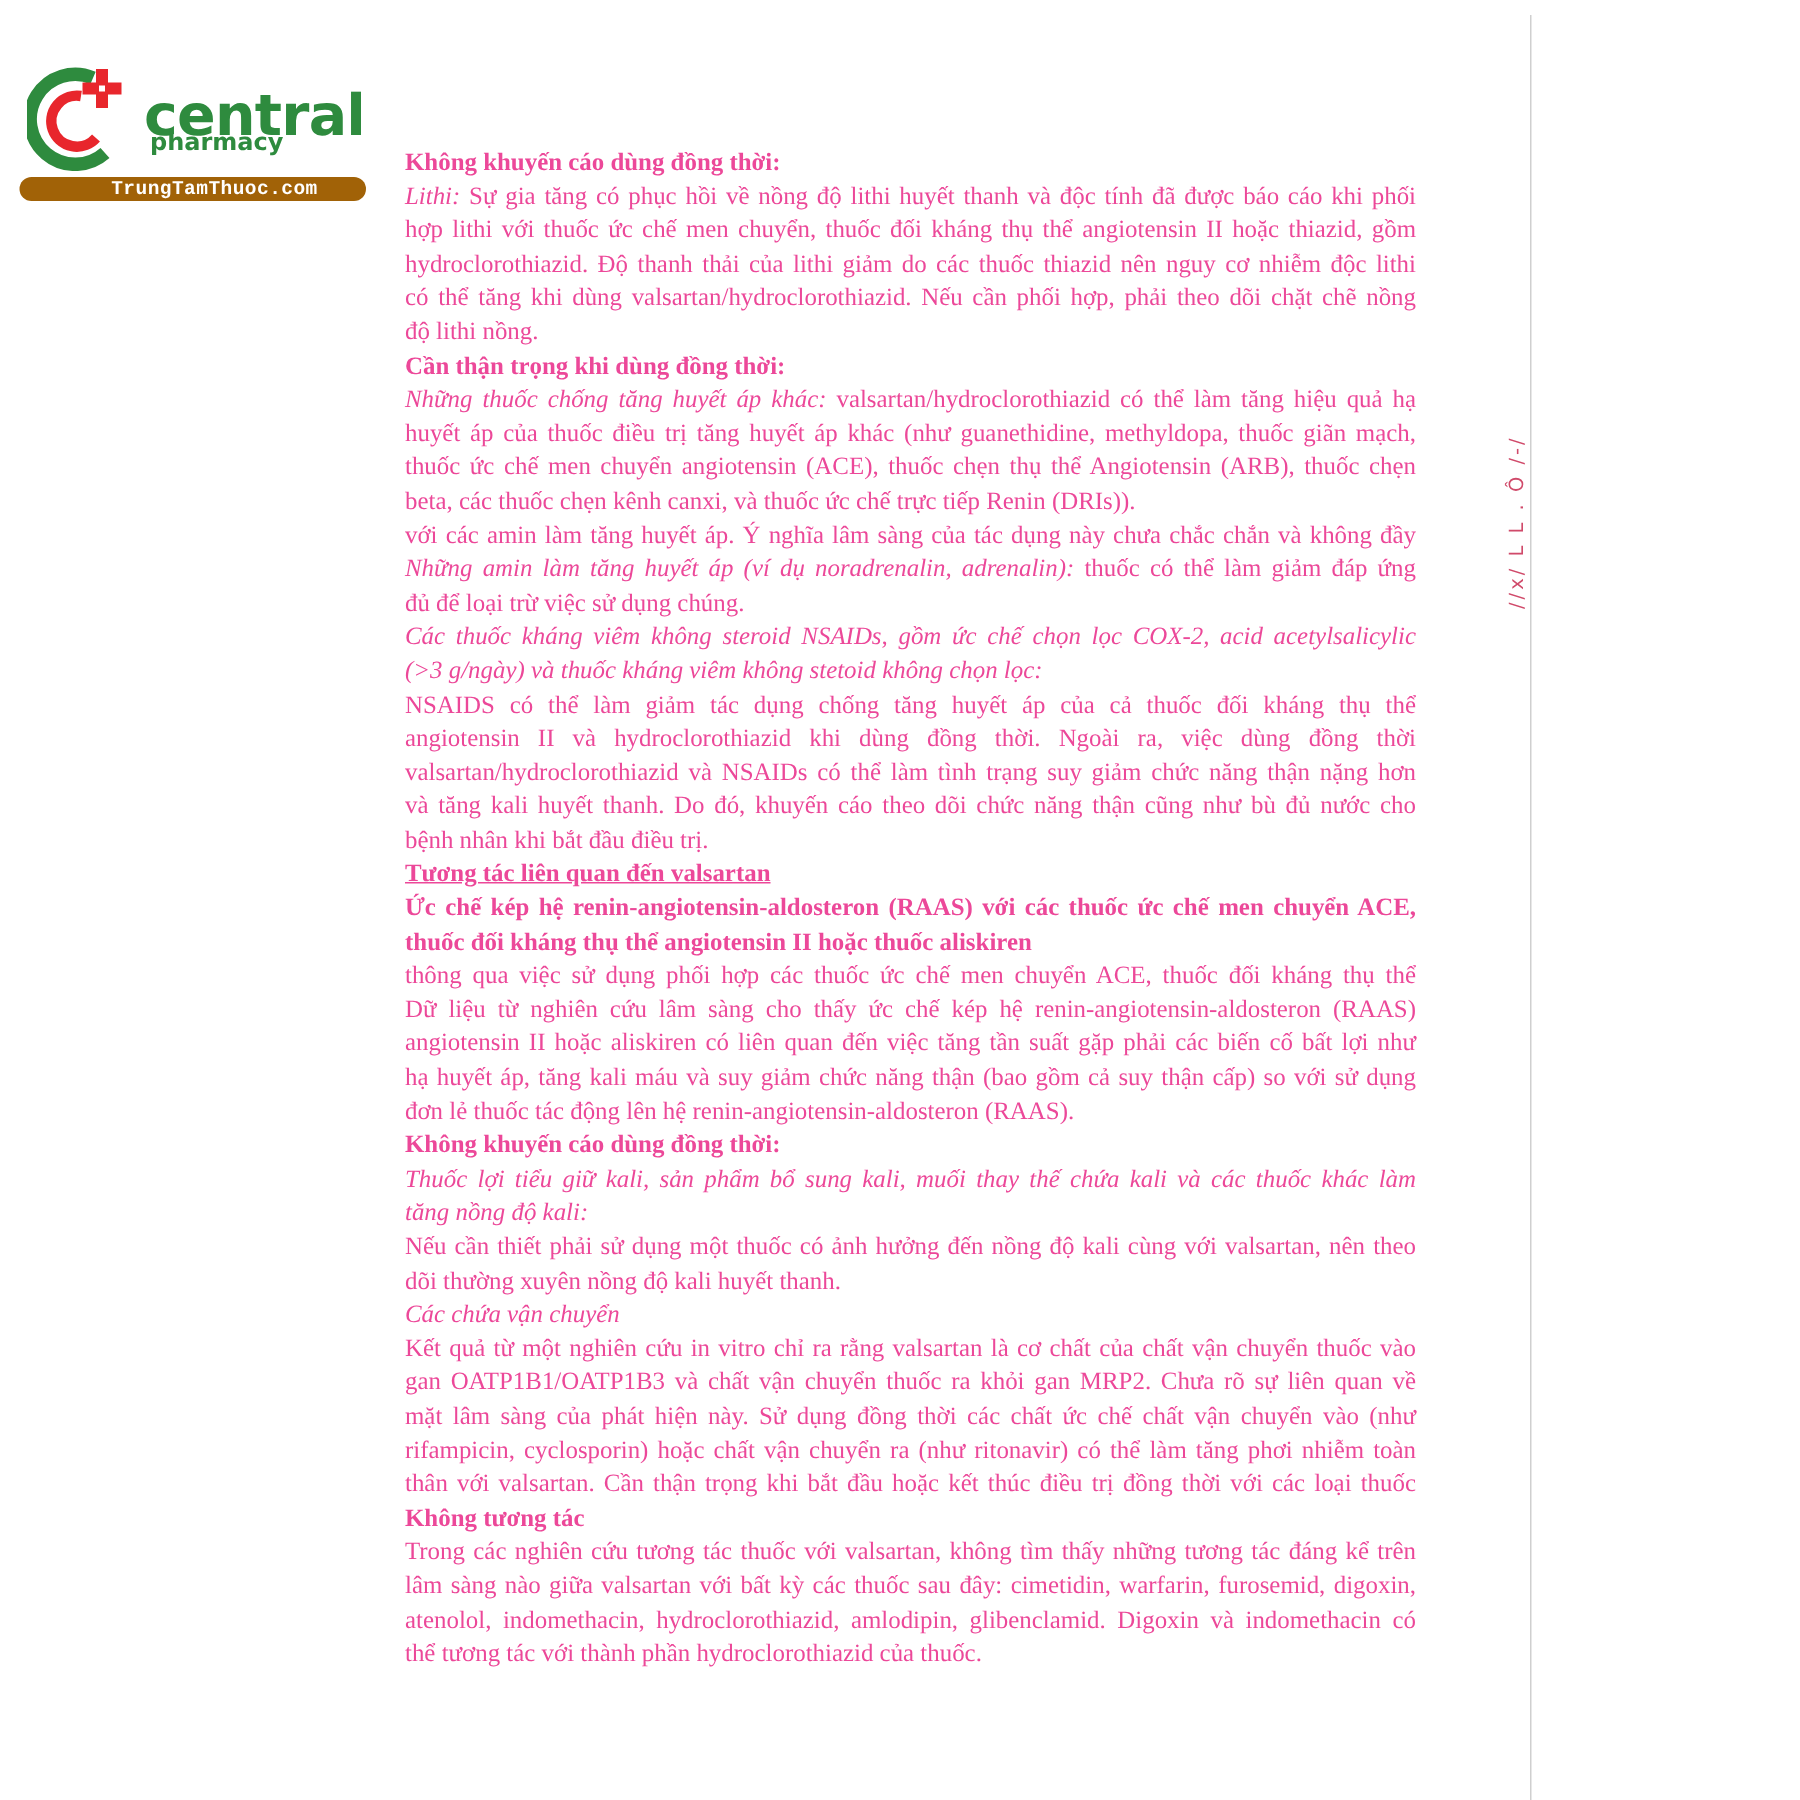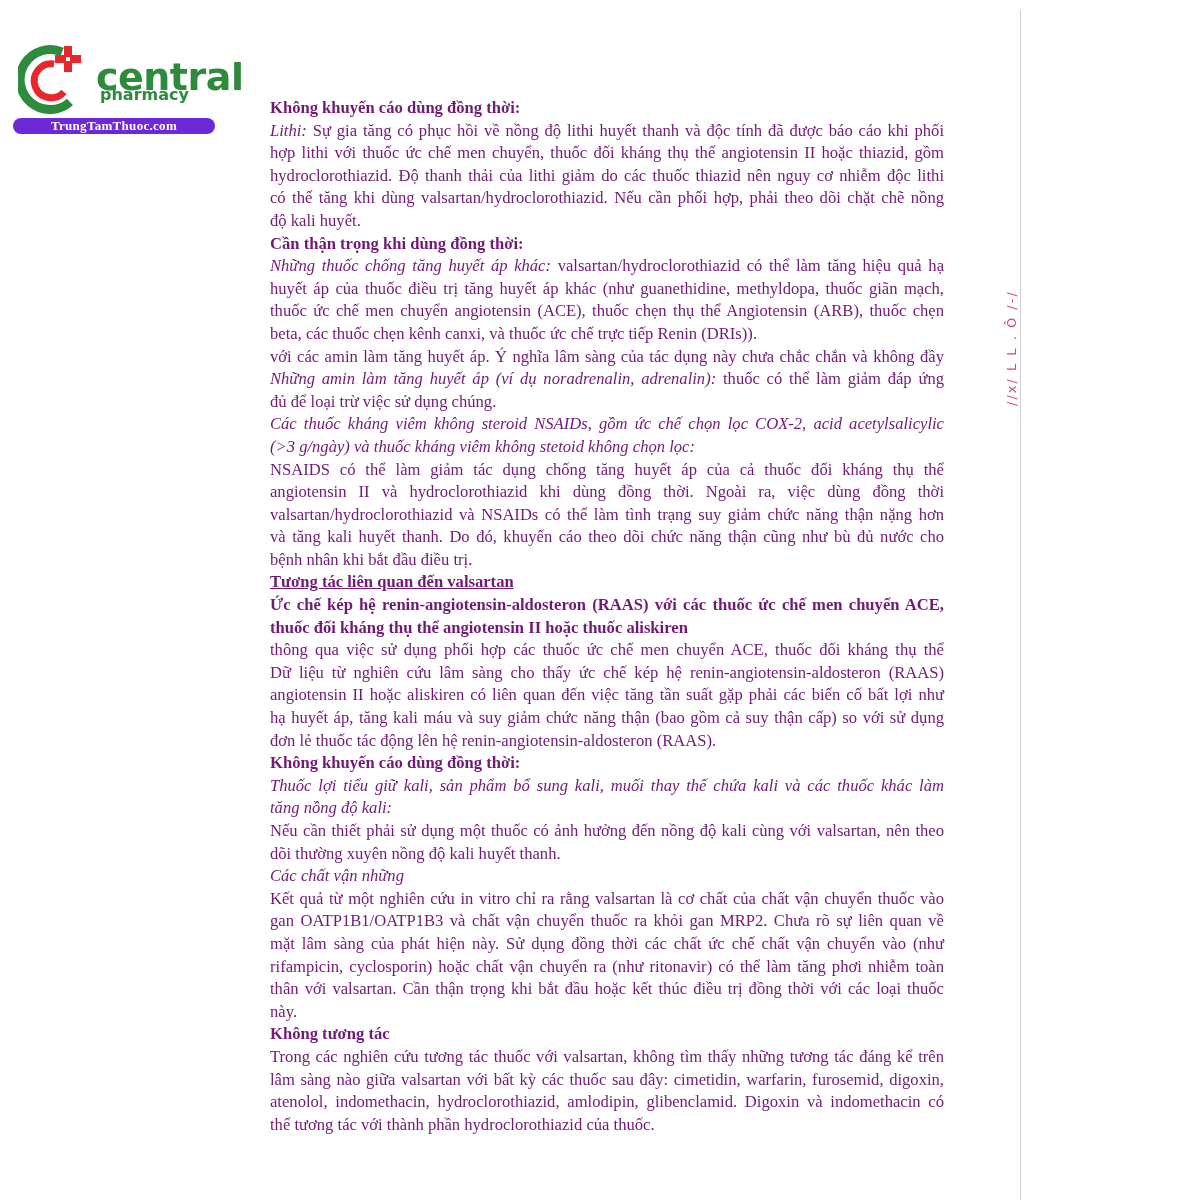--- a/index.html
+++ b/index.html
@@ -4,24 +4,24 @@
 <style>
   html, body { margin: 0; padding: 0; }
   body {
     width: 1200px; height: 1200px; background: #ffffff; position: relative; overflow: hidden;
     font-family: "Liberation Serif", "DejaVu Serif", serif;
   }
   .logo { position: absolute; left: 8px; top: 36px; width: 210px; height: 100px; }
   .logo-mark { position: absolute; left: 10px; top: 6px; width: 72px; height: 72px; }
   .logo-word { position: absolute; left: 88px; top: 21px; font-family: "DejaVu Sans", sans-serif; font-size: 38px; font-weight: bold; color: #2e8b3e; letter-spacing: -0.5px; line-height: 40px; }
   .logo-sub { position: absolute; left: 92px; top: 50px; font-family: "DejaVu Sans", sans-serif; font-size: 16px; font-weight: bold; color: #2e8b3e; line-height: 18px; }
-  .logo-pill { position: absolute; left: 5px; top: 82px; width: 202px; height: 16px; border-radius: 8px; background: #6d28d9; color: #fff; font-family: Liberation Serif, serif; font-weight: bold; font-size: 13px; line-height: 16px; text-align: center; letter-spacing: 0.3px; }
+  .logo-pill { position: absolute; left: 5px; top: 82px; width: 202px; height: 16px; border-radius: 8px; background: #a16207; color: #fff; font-family: Liberation Mono, monospace; font-weight: bold; font-size: 13px; line-height: 16px; text-align: center; letter-spacing: 0.3px; padding-left: 29px; }
 
   .page { position: absolute; left: 270px; top: 97px; width: 674px; }
-  .line { font-size: 16.6px; line-height: 22.6px; color: #701a75; white-space: nowrap; }
+  .line { font-size: 16.6px; line-height: 22.6px; color: #ec4899; white-space: nowrap; }
   .just { text-align: justify; text-align-last: justify; white-space: normal; }
   .b { font-weight: bold; }
   .i { font-style: italic; }
   .u { text-decoration: underline; }
 
   .margin-rule { position: absolute; left: 1020px; top: 10px; width: 1px; height: 1190px; background: #cfcfcf; }
   .stamp { position: absolute; left: 1000px; top: 246px; width: 20px; height: 160px; }
   .stamp span { position: absolute; left: 0; top: 0; transform-origin: 0 0; transform: translate(4px, 160px) rotate(-90deg); color: #d04a6a; font-family: "DejaVu Sans", sans-serif; font-size: 13px; white-space: nowrap; letter-spacing: 2px; }
 </style>
 </head>
@@ -39,21 +39,21 @@
   <div class="logo-sub">pharmacy</div>
   <div class="logo-pill">TrungTamThuoc.com</div>
 </div>
 
 <div class="page" id="doc">
     <div class="line b">Không khuyến cáo dùng đồng thời:</div>
     <div class="line just"><span class="i">Lithi:</span><span> Sự gia tăng có phục hồi về nồng độ lithi huyết thanh và độc tính đã được báo cáo khi phối</span></div>
     <div class="line just">hợp lithi với thuốc ức chế men chuyển, thuốc đối kháng thụ thể angiotensin II hoặc thiazid, gồm</div>
     <div class="line just">hydroclorothiazid. Độ thanh thải của lithi giảm do các thuốc thiazid nên nguy cơ nhiễm độc lithi</div>
     <div class="line just">có thể tăng khi dùng valsartan/hydroclorothiazid. Nếu cần phối hợp, phải theo dõi chặt chẽ nồng</div>
-    <div class="line">độ kali huyết.</div>
+    <div class="line">độ lithi nồng.</div>
     <div class="line b">Cần thận trọng khi dùng đồng thời:</div>
     <div class="line just"><span class="i">Những thuốc chống tăng huyết áp khác:</span><span> valsartan/hydroclorothiazid có thể làm tăng hiệu quả hạ</span></div>
     <div class="line just">huyết áp của thuốc điều trị tăng huyết áp khác (như guanethidine, methyldopa, thuốc giãn mạch,</div>
     <div class="line just">thuốc ức chế men chuyển angiotensin (ACE), thuốc chẹn thụ thể Angiotensin (ARB), thuốc chẹn</div>
     <div class="line">beta, các thuốc chẹn kênh canxi, và thuốc ức chế trực tiếp Renin (DRIs)).</div>
     <div class="line just">với các amin làm tăng huyết áp. Ý nghĩa lâm sàng của tác dụng này chưa chắc chắn và không đầy</div>
     <div class="line just"><span class="i">Những amin làm tăng huyết áp (ví dụ noradrenalin, adrenalin):</span><span> thuốc có thể làm giảm đáp ứng</span></div>
     <div class="line">đủ để loại trừ việc sử dụng chúng.</div>
     <div class="line just i">Các thuốc kháng viêm không steroid NSAIDs, gồm ức chế chọn lọc COX-2, acid acetylsalicylic</div>
     <div class="line i">(&gt;3 g/ngày) và thuốc kháng viêm không stetoid không chọn lọc:</div>
@@ -68,27 +68,26 @@
     <div class="line just">thông qua việc sử dụng phối hợp các thuốc ức chế men chuyển ACE, thuốc đối kháng thụ thể</div>
     <div class="line just">Dữ liệu từ nghiên cứu lâm sàng cho thấy ức chế kép hệ renin-angiotensin-aldosteron (RAAS)</div>
     <div class="line just">angiotensin II hoặc aliskiren có liên quan đến việc tăng tần suất gặp phải các biến cố bất lợi như</div>
     <div class="line just">hạ huyết áp, tăng kali máu và suy giảm chức năng thận (bao gồm cả suy thận cấp) so với sử dụng</div>
     <div class="line">đơn lẻ thuốc tác động lên hệ renin-angiotensin-aldosteron (RAAS).</div>
     <div class="line b">Không khuyến cáo dùng đồng thời:</div>
     <div class="line just i">Thuốc lợi tiểu giữ kali, sản phẩm bổ sung kali, muối thay thế chứa kali và các thuốc khác làm</div>
     <div class="line i">tăng nồng độ kali:</div>
     <div class="line just">Nếu cần thiết phải sử dụng một thuốc có ảnh hưởng đến nồng độ kali cùng với valsartan, nên theo</div>
     <div class="line">dõi thường xuyên nồng độ kali huyết thanh.</div>
-    <div class="line i">Các chất vận những</div>
+    <div class="line i">Các chứa vận chuyển</div>
     <div class="line just">Kết quả từ một nghiên cứu in vitro chỉ ra rằng valsartan là cơ chất của chất vận chuyển thuốc vào</div>
     <div class="line just">gan OATP1B1/OATP1B3 và chất vận chuyển thuốc ra khỏi gan MRP2. Chưa rõ sự liên quan về</div>
     <div class="line just">mặt lâm sàng của phát hiện này. Sử dụng đồng thời các chất ức chế chất vận chuyển vào (như</div>
     <div class="line just">rifampicin, cyclosporin) hoặc chất vận chuyển ra (như ritonavir) có thể làm tăng phơi nhiễm toàn</div>
     <div class="line just">thân với valsartan. Cần thận trọng khi bắt đầu hoặc kết thúc điều trị đồng thời với các loại thuốc</div>
-    <div class="line">này.</div>
     <div class="line b">Không tương tác</div>
     <div class="line just">Trong các nghiên cứu tương tác thuốc với valsartan, không tìm thấy những tương tác đáng kể trên</div>
     <div class="line just">lâm sàng nào giữa valsartan với bất kỳ các thuốc sau đây: cimetidin, warfarin, furosemid, digoxin,</div>
     <div class="line just">atenolol, indomethacin, hydroclorothiazid, amlodipin, glibenclamid. Digoxin và indomethacin có</div>
     <div class="line">thể tương tác với thành phần hydroclorothiazid của thuốc.</div>
   </div>
 
 <div class="margin-rule"></div>
 <div class="stamp">
   <span>//x/ L L . Ô /-/</span>

